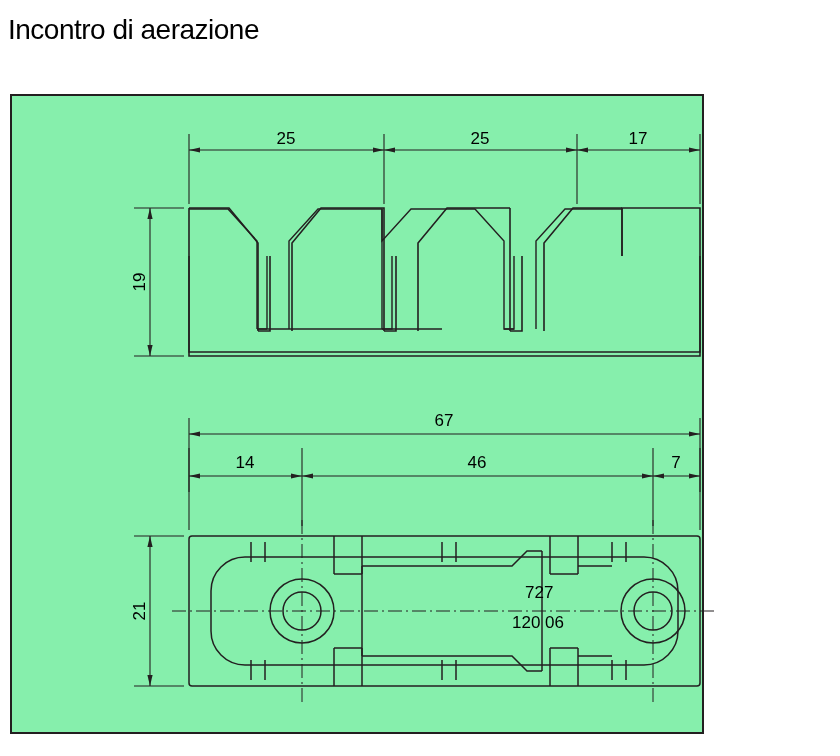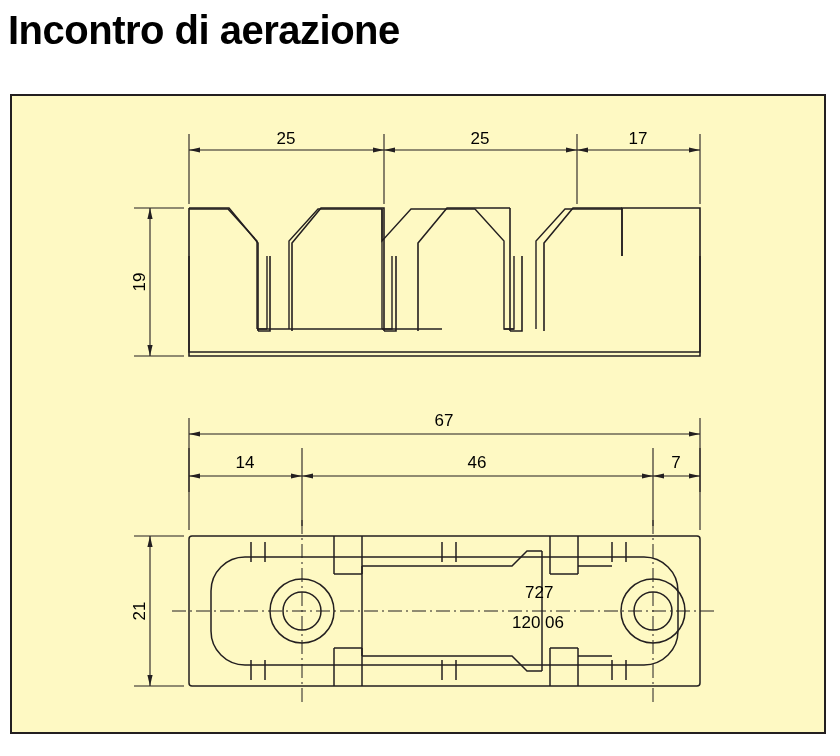--- a/index.html
+++ b/index.html
@@ -12,35 +12,35 @@
     height: 756px;
     font-family: "Liberation Sans", sans-serif;
     color: #000000;
     overflow: hidden;
     position: relative;
   }
   .page-title {
     position: absolute;
     left: 8px;
     top: 4px;
-    font-size: 40px;
-    font-weight: bold;
+    font-size: 28px;
+    font-weight: normal;
     letter-spacing: -0.5px;
     line-height: 52px;
     white-space: nowrap;
   }
   .drawing-frame {
     position: absolute;
     left: 10px;
     top: 94px;
-    width: 816px;
+    width: 694px;
     height: 640px;
     border: 2px solid #231f20;
     box-sizing: border-box;
-    background: #fef9c3;
+    background: #86efac;
   }
   .svg-wrap {
     position: absolute;
     left: 0;
     top: 0;
     width: 100%;
     height: 100%;
   }
   svg {
     display: block;

